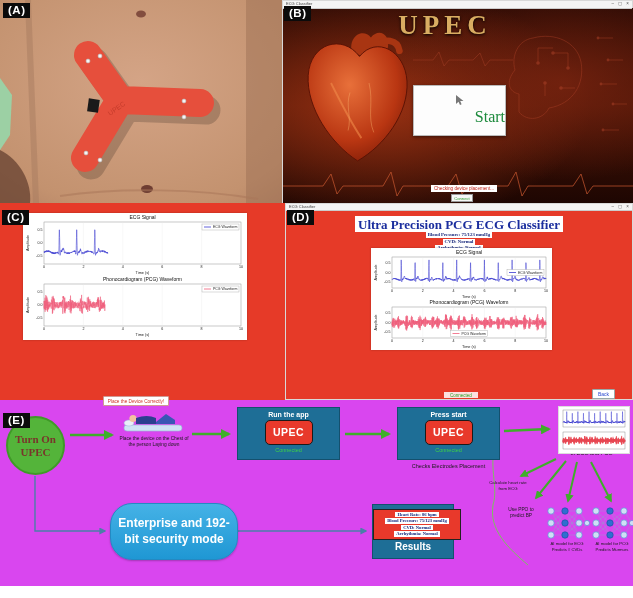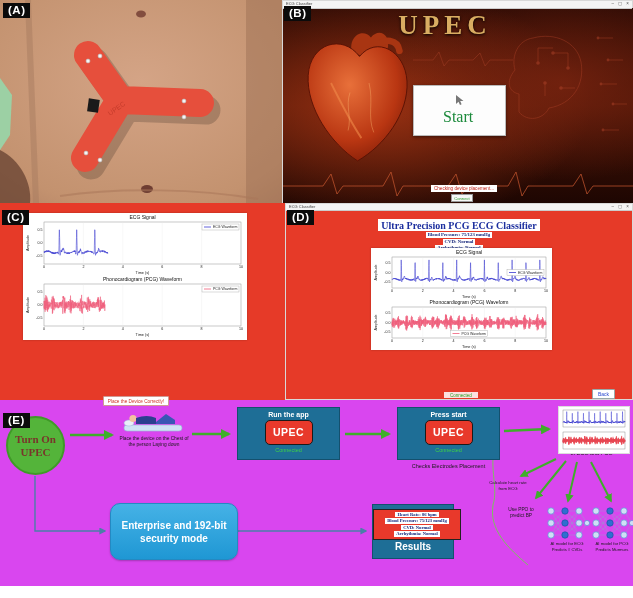--- a/index.html
+++ b/index.html
@@ -13,59 +13,59 @@
   .titlebar{position:absolute;left:0;top:0;right:0;height:6.5px;background:#f4f4f4;
             border-bottom:0.5px solid #ccc;display:flex;align-items:center;z-index:5;}
   .titletext{font-size:4px;color:#444;margin-left:3px;line-height:1;}
   .wincontrols{margin-left:auto;display:flex;gap:4px;margin-right:3px;font-size:4.5px;color:#555;line-height:1;}
   
   .upec-title{position:absolute;top:9px;left:0;right:25px;text-align:center;
       font-family:"Liberation Serif",serif;font-weight:bold;font-size:27px;color:#d9ad62;
       letter-spacing:5px;text-shadow:0 1px 3px #000;z-index:6;}
   .start-btn{position:absolute;left:130px;top:84px;width:91px;height:49px;background:#fdfdfd;
       border:0.5px solid #bbb;box-shadow:0 1px 3px rgba(0,0,0,.5);z-index:6;cursor:pointer;}
-  .start-label{position:absolute;bottom:9px;left:0;right:0;text-align:left;
-      font-family:"Liberation Serif",serif;font-size:16px;color:#1c8a3c;margin-left:29px;}
+  .start-label{position:absolute;bottom:9px;left:0;right:0;text-align:right;
+      font-family:"Liberation Serif",serif;font-size:16px;color:#1c8a3c;}
   .statusB{position:absolute;left:148px;top:184px;width:66px;background:#fff;text-align:center;
       font-size:4.6px;color:#c22016;padding:1px 0;z-index:6;}
   .connectB{position:absolute;left:168px;top:193px;width:20px;background:#f6f6f6;border:0.5px solid #9a9a9a;
       text-align:center;font-size:4.2px;color:#2a9a2a;padding:0.5px 0;z-index:6;cursor:pointer;}
   
   .chartbox{position:absolute;}
   .whitepanel{position:absolute;background:#fff;box-shadow:0 0 2px rgba(0,0,0,.25);}
   
   .place-btn{position:absolute;left:103px;top:396px;width:64px;background:#fff;border:0.5px solid #cf9a93;
       color:#d03025;font-size:4.7px;text-align:center;padding:1.5px 0;border-radius:1px;z-index:6;cursor:pointer;}
   .headingD{position:absolute;top:10px;left:0;right:0;text-align:center;z-index:6;}
   .headingD span{background:#fff;color:#1b2e9e;font-family:"Liberation Serif",serif;
-      font-weight:bold;font-size:10px;padding:0.5px 3px;margin-top:44px;}
+      font-weight:bold;font-size:13px;padding:0.5px 3px;margin-top:44px;}
   .resline{display:table;margin:0.7px auto;background:#fff;color:#14257a;
       font-family:"Liberation Serif",serif;font-weight:bold;font-size:4.8px;padding:0 2px;line-height:1.25;}
   .connectedD{position:absolute;left:158px;top:188px;width:34px;text-align:center;background:rgba(255,255,255,.85);
       color:#2aa52a;font-size:4.5px;padding:0.5px 0;}
   .backD{position:absolute;left:306px;top:185px;width:21px;background:#fff;border:0.5px solid #9aa;
       color:#2a49d0;font-size:5px;text-align:center;padding:1px 0;border-radius:1px;cursor:pointer;}
   
   #panelE{position:absolute;left:0;top:400px;width:633px;height:186px;background:#d946ef;}
   .circleE{position:absolute;left:6px;top:16px;width:59px;height:59px;border-radius:50%;
       background:#54b43a;border:2px solid #3f9a28;box-sizing:border-box;display:flex;align-items:center;
       justify-content:center;text-align:center;font-family:"Liberation Serif",serif;font-weight:bold;
       font-size:11px;line-height:1.15;color:#79352b;}
   .tealbox{position:absolute;width:103px;height:53px;background:#1e6e96;border:0.5px solid #14506e;
       box-sizing:border-box;display:flex;flex-direction:column;align-items:center;}
   .tealbox .btitle{color:#fff;font-weight:bold;font-size:7px;margin-top:2.5px;}
   .upec-mini{width:46px;height:23px;background:#e8392b;border:1.5px solid #1a1a1a;border-radius:5px;
       margin-top:2px;display:flex;align-items:center;justify-content:center;color:#fff;font-weight:bold;
       font-size:10.5px;letter-spacing:0.5px;}
   .bstatus{color:#3ecf4a;font-size:5.5px;margin-top:2.5px;}
   .capt{position:absolute;text-align:center;color:#1a1a1a;line-height:1.35;}
-  .blueround{position:absolute;left:110px;top:103px;width:128px;height:57px;border-radius:10px;
+  .blueround{position:absolute;left:110px;top:103px;width:128px;height:57px;border-radius:22px;
       background:linear-gradient(180deg,#45b2e6,#1f97d4);border:1px solid #2489c2;box-sizing:border-box;
       display:flex;align-items:center;justify-content:center;text-align:center;color:#fff;font-weight:bold;
-      font-size:10px;line-height:1.3;box-shadow:0 1px 2px rgba(0,0,0,.25);}
+      font-size:12px;line-height:1.3;box-shadow:0 1px 2px rgba(0,0,0,.25);}
   .resultsE{position:absolute;left:372px;top:104px;width:82px;height:55px;background:#1e6e96;
       border:0.5px solid #14506e;box-sizing:border-box;}
   .redinner{width:86px;margin:3.5px auto 0 auto;background:#e8392b;border:1px solid #222;padding:1.5px 0;}
   .redinner .resline{font-size:4.6px;}
   .resultsE .rtitle{text-align:center;color:#fff;font-weight:bold;font-size:10px;margin-top:1.5px;}
   .thumb{position:absolute;left:558px;top:406px;width:70px;height:46px;background:#fff;
       border:0.5px solid #ddd;z-index:8;}
 </style>
 </head>
 <body>

